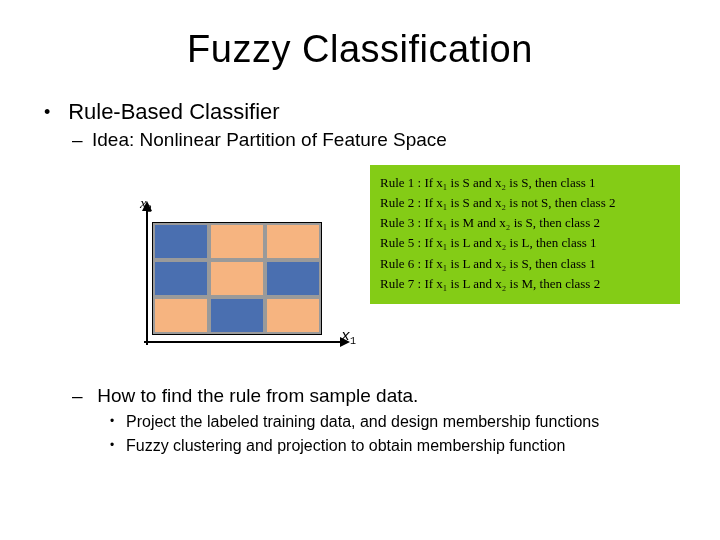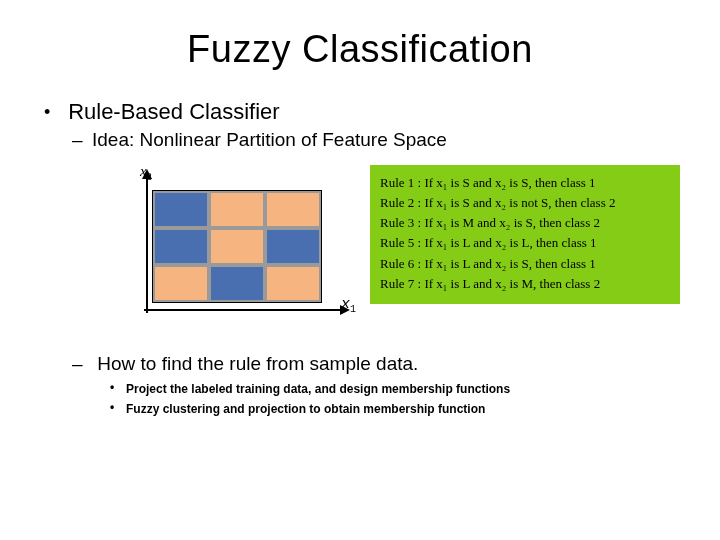--- a/index.html
+++ b/index.html
@@ -39,30 +39,30 @@
   ul.sub > li { font-size: 19px; font-weight: 400; margin-bottom: 6px; }
   ul.sub2 { list-style: none; padding-left: 34px; margin-top: 4px; }
   ul.sub2 > li::before {
     content: "•";
     display: inline-block;
     width: 16px;
     margin-left: -16px;
     font-size: 12px;
     vertical-align: 2px;
   }
-  ul.sub2 > li { font-size: 12px; font-weight: 700; line-height: 1.35; margin-bottom: 2px; }
+  ul.sub2 > li { font-size: 16px; font-weight: 400; line-height: 1.35; margin-bottom: 2px; }
 
   .figrow {
     display: flex;
     align-items: flex-start;
     gap: 18px;
     margin: 14px 0 18px 30px;
   }
 
-  .chart { position: relative; width: 230px; height: 170px; }
+  .chart { position: relative; width: 230px; height: 170px; margin-top: 32px; }
   .y-axis-label {
     position: absolute; left: 18px; top: -2px;
     font-family: "Times New Roman", serif; font-style: italic; font-size: 15px;
   }
   .y-axis-label sub, .x-axis-label sub { font-size: 10px; font-style: normal; vertical-align: sub; }
   .x-axis-label {
     position: absolute; right: -4px; bottom: 20px;
     font-family: Liberation Mono, monospace; font-style: italic; font-size: 15px;
   }
   .axes {

